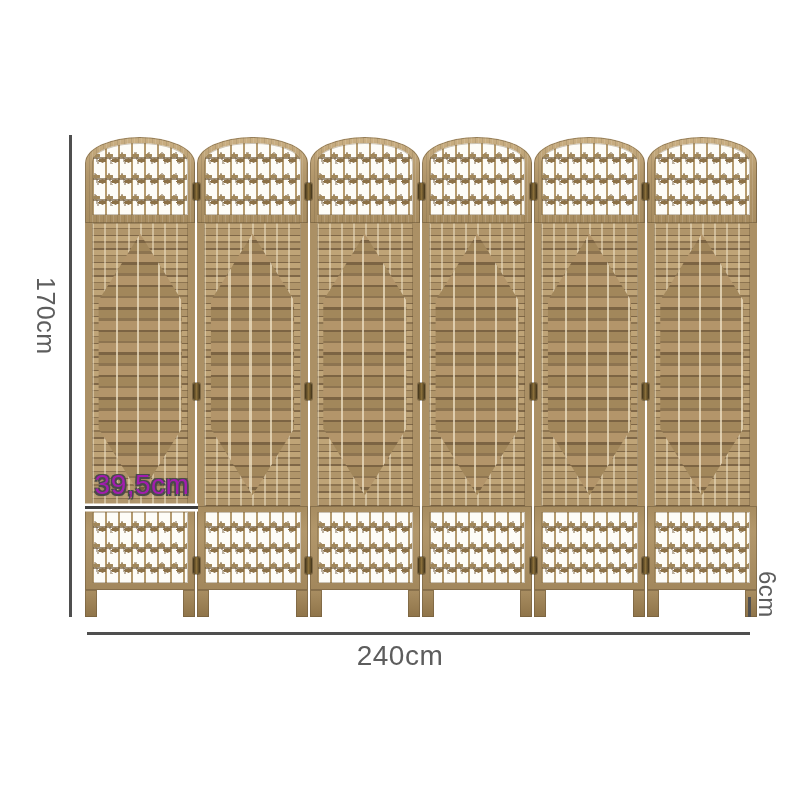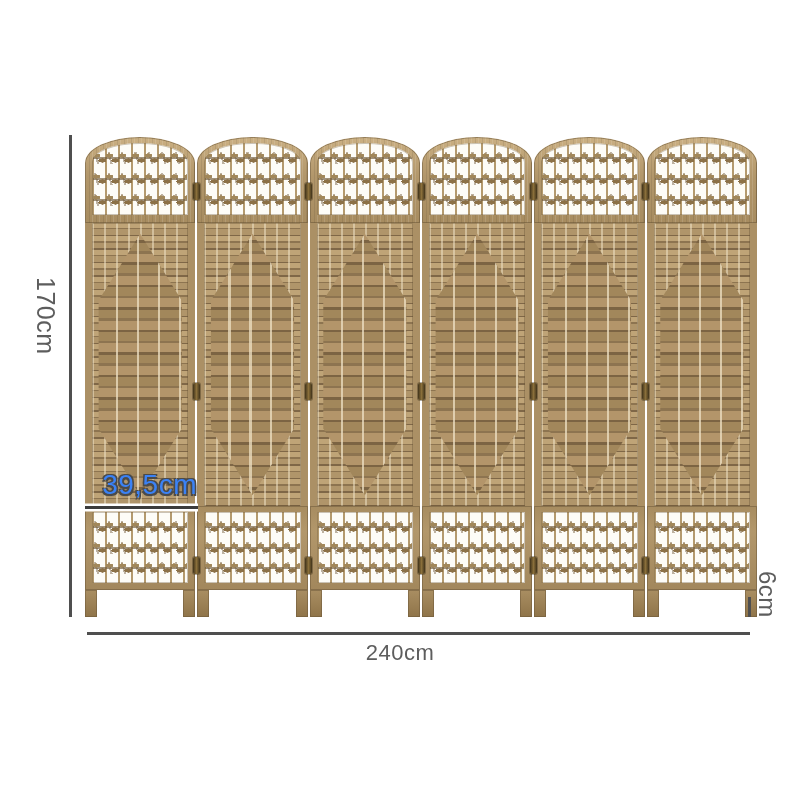--- a/index.html
+++ b/index.html
@@ -79,27 +79,27 @@
     border-radius:2px;box-shadow:0 0 0 1px rgba(60,48,25,.4);
   }
   
   .dim-line-v{position:absolute;left:69px;top:135px;width:3px;height:482px;background:var(--dimension-line,#4f4f4f);z-index:5;}
   .dim-line-h{position:absolute;left:87px;top:632px;width:663px;height:3px;background:var(--dimension-line,#4f4f4f);z-index:5;}
   .dim-tick-v{position:absolute;left:748px;top:597px;width:3px;height:20px;background:var(--dimension-line,#4f4f4f);z-index:5;}
   .panel-dim-line{
     position:absolute;left:85px;top:506px;width:113px;height:3px;z-index:6;
     background:#3c3c3c;box-shadow:0 -2.5px 0 #fff,0 2.5px 0 #fff;
   }
-  .dim-label{position:absolute;color:var(--label-text,#5d5d5d);font-size:22px;z-index:6;letter-spacing:.5px;}
+  .dim-label{position:absolute;color:var(--label-text,#5d5d5d);font-size:28px;z-index:6;letter-spacing:.5px;}
   .dim-label-vert{writing-mode:vertical-rl;}
   #height-label{left:31px;top:277px;font-size:25px;}
   #width-label{left:300px;top:640px;width:200px;text-align:center;}
   #depth-label{left:753px;top:571px;font-size:24px;}
   #panel-width-label{
-    left:87px;top:469px;width:110px;text-align:right;color:#3b82f6;font-size:28px;
+    left:87px;top:469px;width:110px;text-align:center;color:#a21caf;font-size:28px;
     text-shadow:-1.5px -1.5px 0 #4a4a4a,1.5px -1.5px 0 #4a4a4a,-1.5px 1.5px 0 #4a4a4a,1.5px 1.5px 0 #4a4a4a,0 2px 4px rgba(0,0,0,.35);
   }
 </style>
 </head>
 <body>
 
 <div class="canvas">
 
   <div class="divider">
     <div class="panel">

